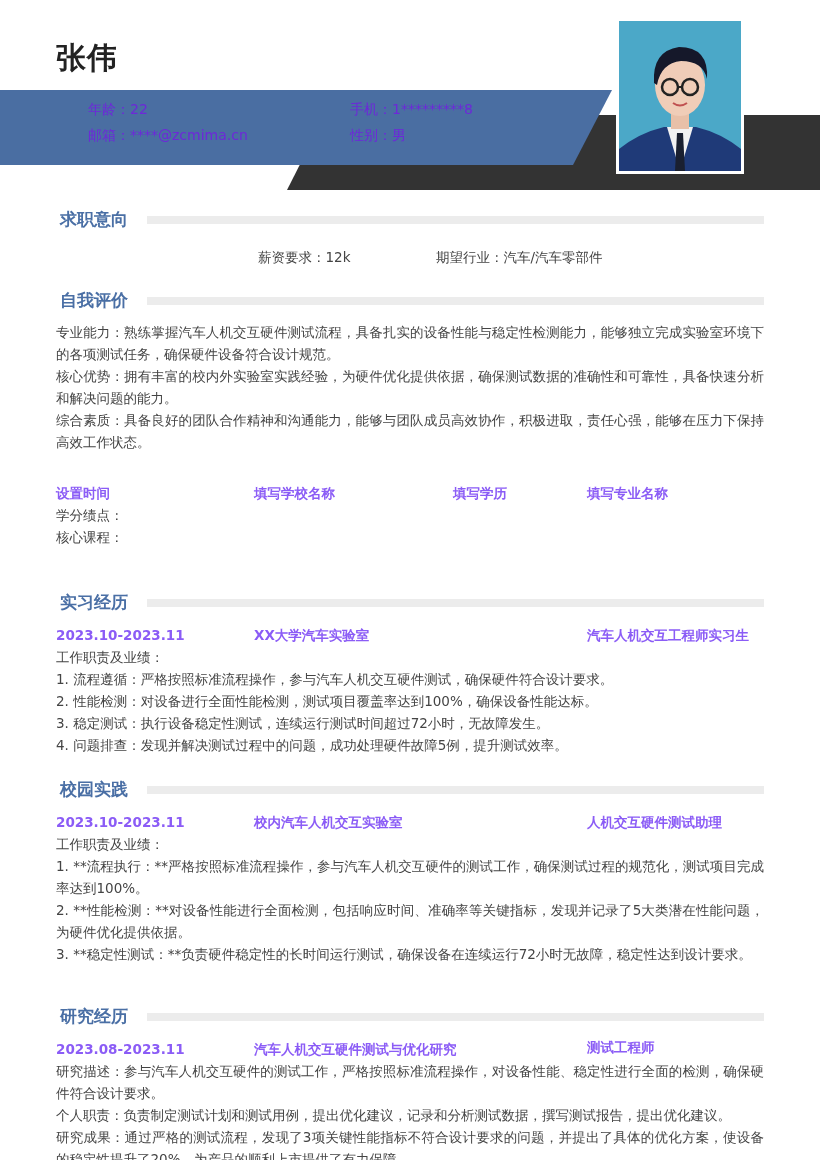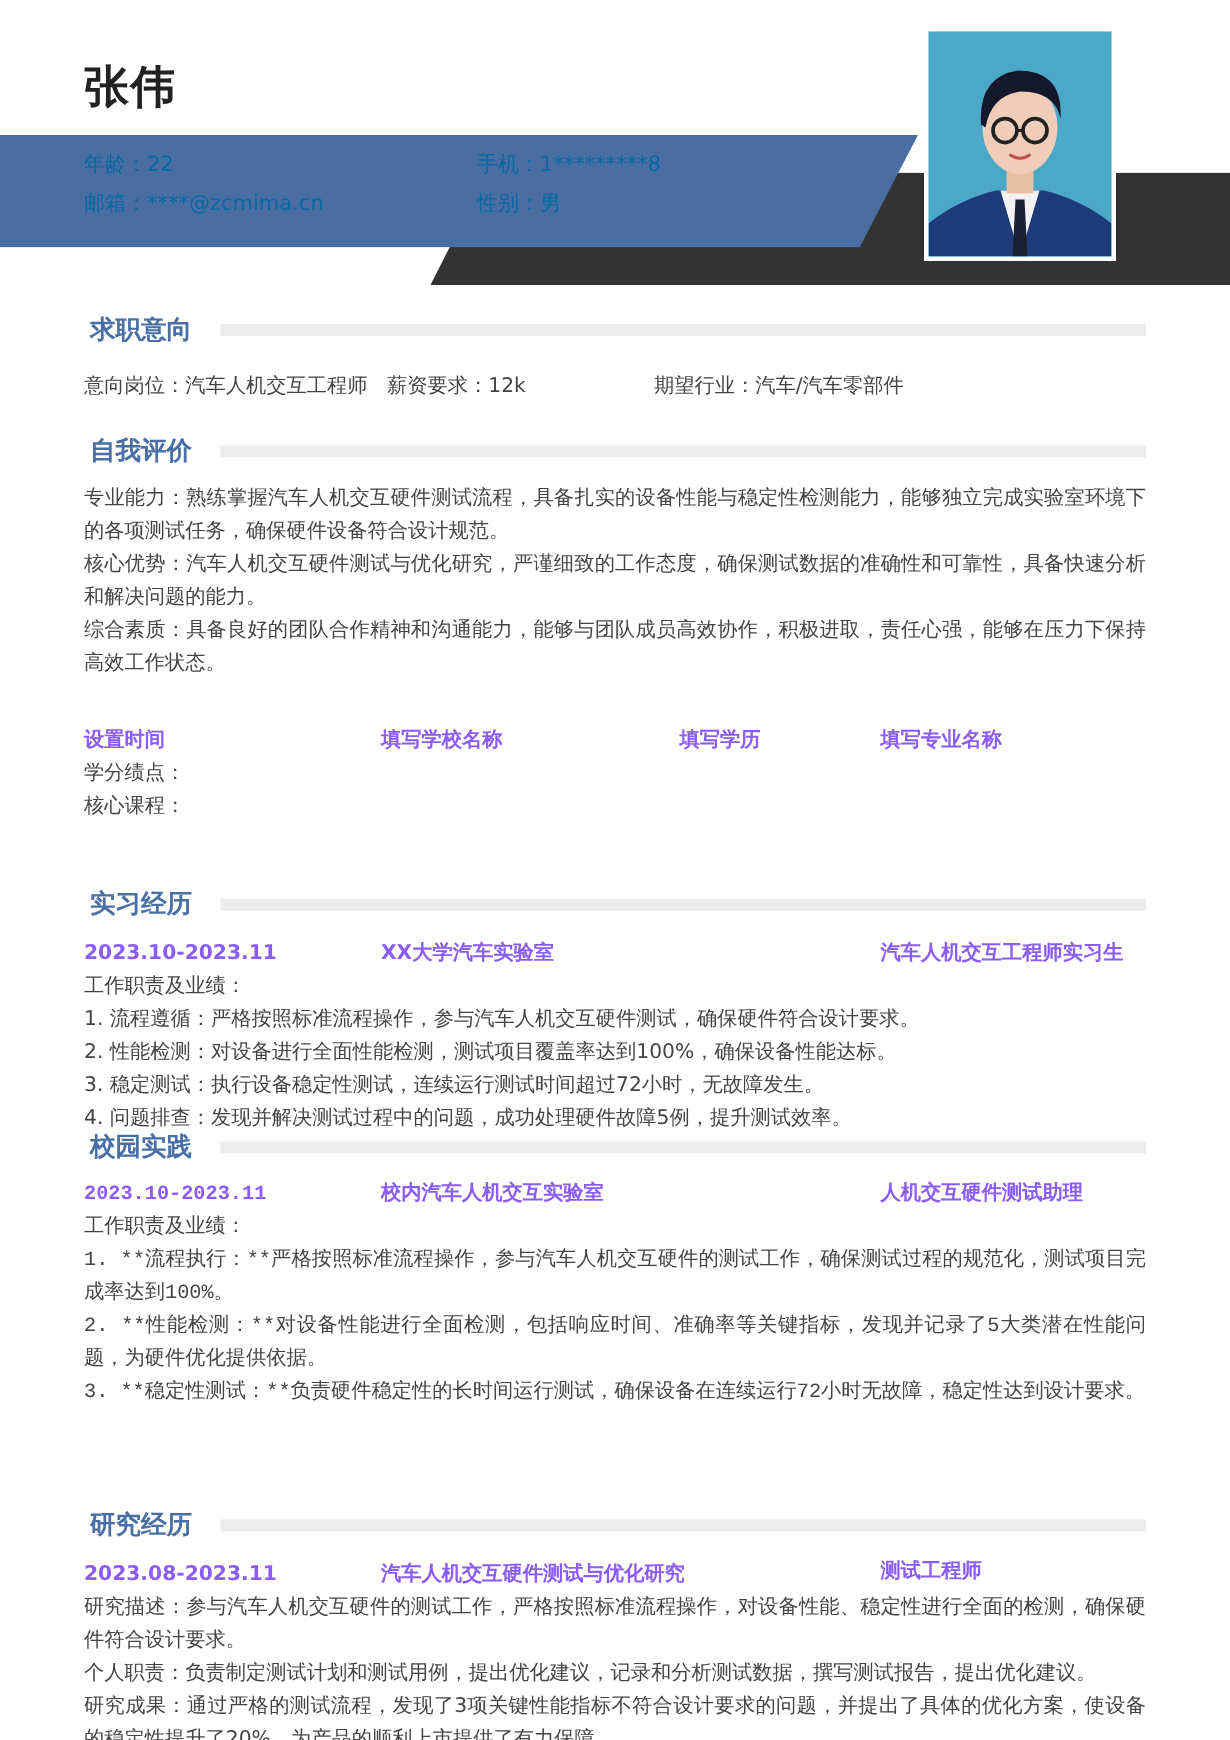--- a/index.html
+++ b/index.html
@@ -5,21 +5,21 @@
   * { box-sizing: border-box; margin: 0; padding: 0; }
   html, body { width: 820px; height: 1160px; overflow: hidden; background: #ffffff; }
   body { font-family: "DejaVu Sans", "Liberation Sans", sans-serif; color: #333333; position: relative; }
 
   .header { position: absolute; left: 0; top: 0; width: 820px; height: 200px; }
   .name { position: absolute; left: 56px; top: 38px; font-size: 30px; font-weight: bold; color: #222222; letter-spacing: 1px; }
   .dark-band { position: absolute; left: 0; top: 115px; width: 820px; height: 75px; background: #333333;
     clip-path: polygon(325px 0, 820px 0, 820px 75px, 287px 75px); }
   .blue-band { position: absolute; left: 0; top: 90px; width: 620px; height: 75px; background: #4a6ea2;
     clip-path: polygon(0 0, 612px 0, 573px 75px, 0 75px); }
-  .info { position: absolute; font-size: 14px; color: #0369a1; white-space: nowrap; }
+  .info { position: absolute; font-size: 14px; color: #6d28d9; white-space: nowrap; margin-left: 32px; }
   .photo-frame { position: absolute; left: 616px; top: 18px; width: 128px; height: 156px; background: #ffffff; padding: 3px; }
   .photo { width: 100%; height: 100%; background: #4aa5c6; position: relative; overflow: hidden; }
   .photo svg { position: absolute; left: 0; top: 0; }
 
   .section { position: absolute; left: 56px; width: 708px; }
   .sec-head { position: relative; height: 24px; }
   .sec-title { position: absolute; left: 4px; top: 0; font-size: 17px; font-weight: bold; color: #4a6fa5; white-space: nowrap; }
   .sec-bar { position: absolute; left: 91px; right: 0; top: 8px; height: 8px; background: #ececec; }
 
   .text { font-size: 13.5px; line-height: 22px; color: #444444; }
@@ -57,34 +57,33 @@
     </div>
   </div>
 </div>
 
 <div class="section" style="top:208px;">
   <div class="sec-head">
     <div class="sec-title">求职意向</div>
     <div class="sec-bar"></div>
   </div>
   <div class="row text" style="margin-top:14px;">
-    <span style="left:0;">意向岗位：汽车人机交互工程师</span>
     <span style="left:202px;">薪资要求：12k</span>
     <span style="left:380px;">期望行业：汽车/汽车零部件</span>
   </div>
 </div>
 
 <div class="section" style="top:289px;">
   <div class="sec-head">
     <div class="sec-title">自我评价</div>
     <div class="sec-bar"></div>
   </div>
   <div style="margin-top:8px;">
     <p class="para">专业能力：熟练掌握汽车人机交互硬件测试流程，具备扎实的设备性能与稳定性检测能力，能够独立完成实验室环境下的各项测试任务，确保硬件设备符合设计规范。</p>
-    <p class="para">核心优势：汽车人机交互硬件测试与优化研究，严谨细致的工作态度，确保测试数据的准确性和可靠性，具备快速分析和解决问题的能力。</p>
+    <p class="para">核心优势：拥有丰富的校内外实验室实践经验，为硬件优化提供依据，确保测试数据的准确性和可靠性，具备快速分析和解决问题的能力。</p>
     <p class="para">综合素质：具备良好的团队合作精神和沟通能力，能够与团队成员高效协作，积极进取，责任心强，能够在压力下保持高效工作状态。</p>
   </div>
 </div>
 
 <div class="section" style="top:472px;">
   <div class="row bold" style="margin-top:10px;">
     <span style="left:0;">设置时间</span>
     <span style="left:198px;">填写学校名称</span>
     <span style="left:397px;">填写学历</span>
     <span style="left:531px;">填写专业名称</span>
@@ -103,21 +102,21 @@
     <span style="left:198px;">XX大学汽车实验室</span>
     <span style="left:531px;">汽车人机交互工程师实习生</span>
   </div>
   <div class="text">工作职责及业绩：</div>
   <div class="text">1. 流程遵循：严格按照标准流程操作，参与汽车人机交互硬件测试，确保硬件符合设计要求。</div>
   <div class="text">2. 性能检测：对设备进行全面性能检测，测试项目覆盖率达到100%，确保设备性能达标。</div>
   <div class="text">3. 稳定测试：执行设备稳定性测试，连续运行测试时间超过72小时，无故障发生。</div>
   <div class="text">4. 问题排查：发现并解决测试过程中的问题，成功处理硬件故障5例，提升测试效率。</div>
 </div>
 
-<div class="section" style="top:753px;font-family:Liberation Mono, monospace;">
+<div class="section" style="top:778px;">
   <div class="sec-head">
     <div class="sec-title">校园实践</div>
     <div class="sec-bar"></div>
   </div>
   <div class="row bold" style="margin-top:9px;">
     <span style="left:0;">2023.10-2023.11</span>
     <span style="left:198px;">校内汽车人机交互实验室</span>
     <span style="left:531px;">人机交互硬件测试助理</span>
   </div>
   <div class="text">工作职责及业绩：</div>

